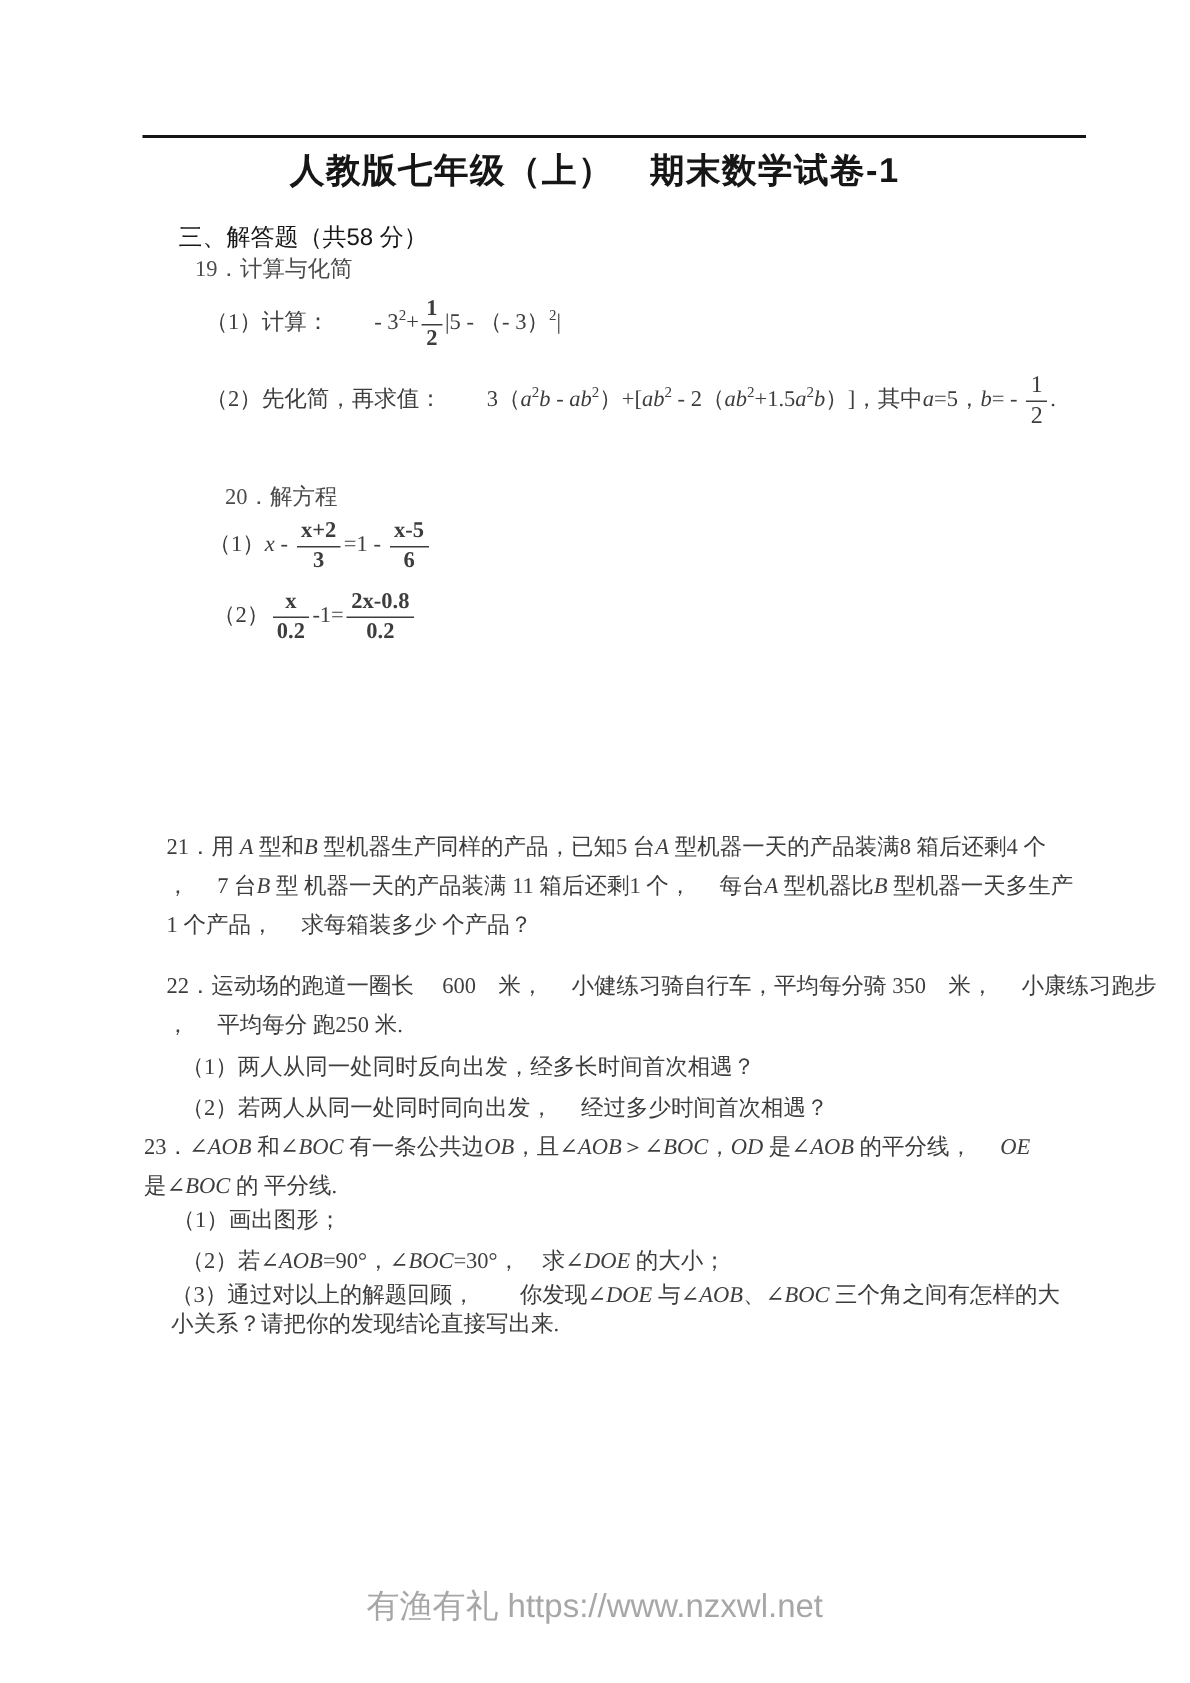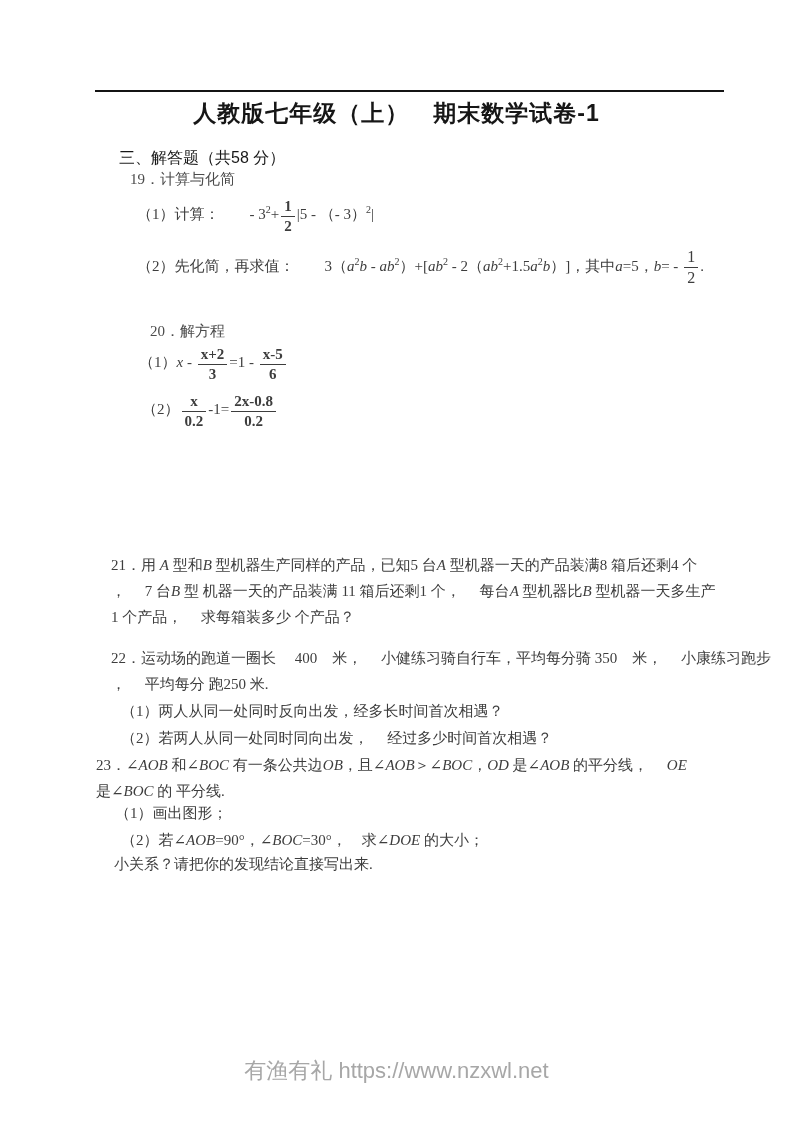--- a/index.html
+++ b/index.html
@@ -87,31 +87,32 @@
   <div class="abs" style="left:139px; top:346px;">（1）<i>x</i> - <span class="frac"><span class="num">x+2</span><span class="den">3</span></span>=1 - <span class="frac"><span class="num">x-5</span><span class="den">6</span></span></div>
   <div class="abs" style="left:142px; top:393px;">（2）<span class="frac"><span class="num">x</span><span class="den">0.2</span></span>-1=<span class="frac"><span class="num">2x-0.8</span><span class="den">0.2</span></span></div>
 
   <div class="para" style="left:111px; top:552px;">
     <div class="pline">21．用 <i>A</i> 型和<i>B</i> 型机器生产同样的产品，已知5 台<i>A</i> 型机器一天的产品装满8 箱后还剩4 个</div>
     <div class="pline">，　 7 台<i>B</i> 型 机器一天的产品装满 11 箱后还剩1 个，　 每台<i>A</i> 型机器比<i>B</i> 型机器一天多生产</div>
     <div class="pline">1 个产品，　 求每箱装多少 个产品？</div>
   </div>
 
   <div class="para" style="left:111px; top:645px;">
-    <div class="pline">22．运动场的跑道一圈长　 400　米，　 小健练习骑自行车，平均每分骑 350　米，　 小康练习跑步</div>
+    <div class="pline">22．运动场的跑道一圈长　 600　米，　 小健练习骑自行车，平均每分骑 350　米，　 小康练习跑步</div>
     <div class="pline">，　 平均每分 跑250 米.</div>
   </div>
   <div class="abs" style="left:121px; top:702px;">（1）两人从同一处同时反向出发，经多长时间首次相遇？</div>
   <div class="abs" style="left:121px; top:729px;">（2）若两人从同一处同时同向出发，　 经过多少时间首次相遇？</div>
 
   <div class="para" style="left:96px; top:752px;">
     <div class="pline">23．∠<i>AOB</i> 和∠<i>BOC</i> 有一条公共边<i>OB</i>，且∠<i>AOB</i>＞∠<i>BOC</i>，<i>OD</i> 是∠<i>AOB</i> 的平分线，　 <i>OE</i></div>
     <div class="pline">是∠<i>BOC</i> 的 平分线.</div>
   </div>
   <div class="abs" style="left:115px; top:804px;">（1）画出图形；</div>
   <div class="abs" style="left:121px; top:831px;">（2）若∠<i>AOB</i>=90°，∠<i>BOC</i>=30°，　求∠<i>DOE</i> 的大小；</div>
   <div class="para para-tight" style="left:114px; top:855px;">
+    <div class="pline">（3）通过对以上的解题回顾，　　你发现∠<i>DOE</i> 与∠<i>AOB</i>、∠<i>BOC</i> 三个角之间有怎样的大</div>
     <div class="pline">小关系？请把你的发现结论直接写出来.</div>
   </div>
 
   <div class="footer">有渔有礼 https://www.nzxwl.net</div>
 
 </div>
 
 </body></html>

